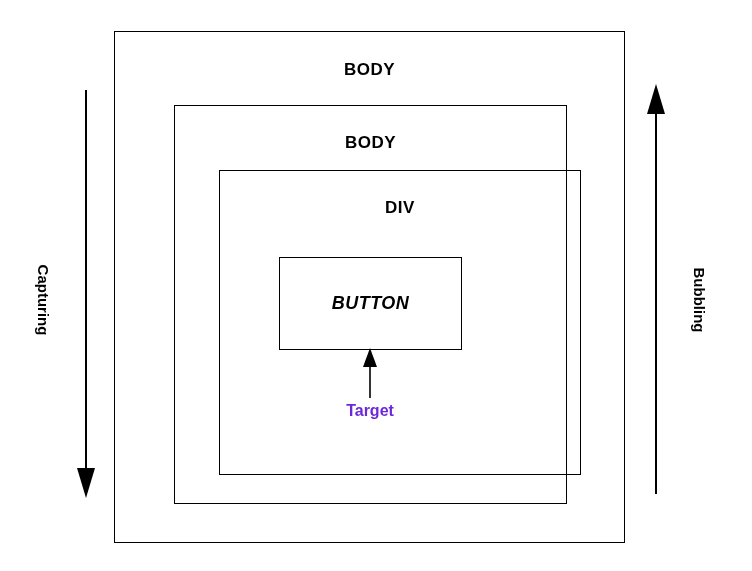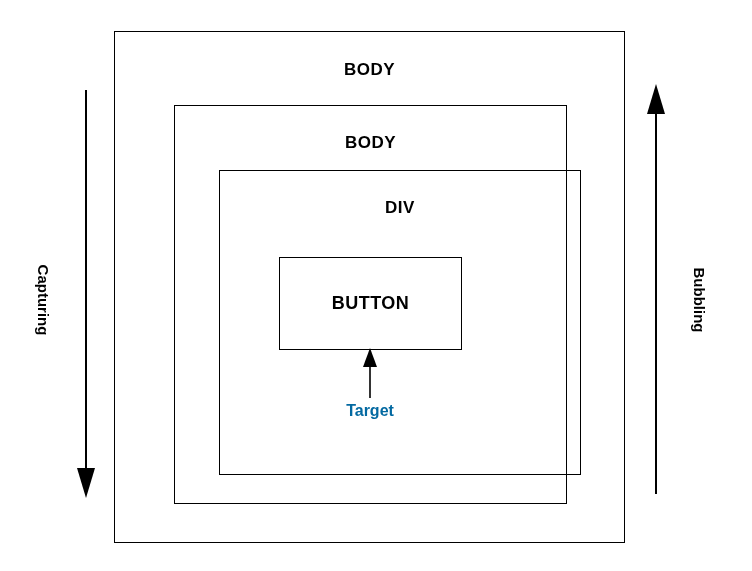--- a/index.html
+++ b/index.html
@@ -37,21 +37,21 @@
   }
 
   #html-box   { left: 114px; top: 31px;  width: 511px; height: 512px; }
   #body-box   { left: 174px; top: 105px; width: 393px; height: 399px; }
   #div-box    { left: 219px; top: 170px; width: 362px; height: 305px; }
   #button-box { left: 279px; top: 257px; width: 183px; height: 93px;  }
 
   #html-label   { top: 28px; font-size: 17px; }
   #body-label   { top: 27px; font-size: 17px; }
   #div-label    { top: 27px; font-size: 17px; }
-  #button-label { top: 35px; font-size: 18px; }
+  #button-label { top: 35px; font-size: 18px; font-style: italic; }
 
   
   .side-arrow {
     position: absolute;
     overflow: visible;
   }
   .side-label {
     position: absolute;
     font-weight: bold;
     font-size: 15px;
@@ -77,21 +77,21 @@
     top: 345px;
     overflow: visible;
   }
   #target-label {
     position: absolute;
     left: 370px;
     top: 411px;
     transform: translate(-50%, -50%);
     font-weight: bold;
     font-size: 16px;
-    color: #0369a1;
+    color: #6d28d9;
     white-space: nowrap;
   }
 </style>
 </head>
 <body>
 
 <div id="stage">
 
   <div class="node-box" id="html-box">
     <div class="node-label" id="html-label">BODY</div>

